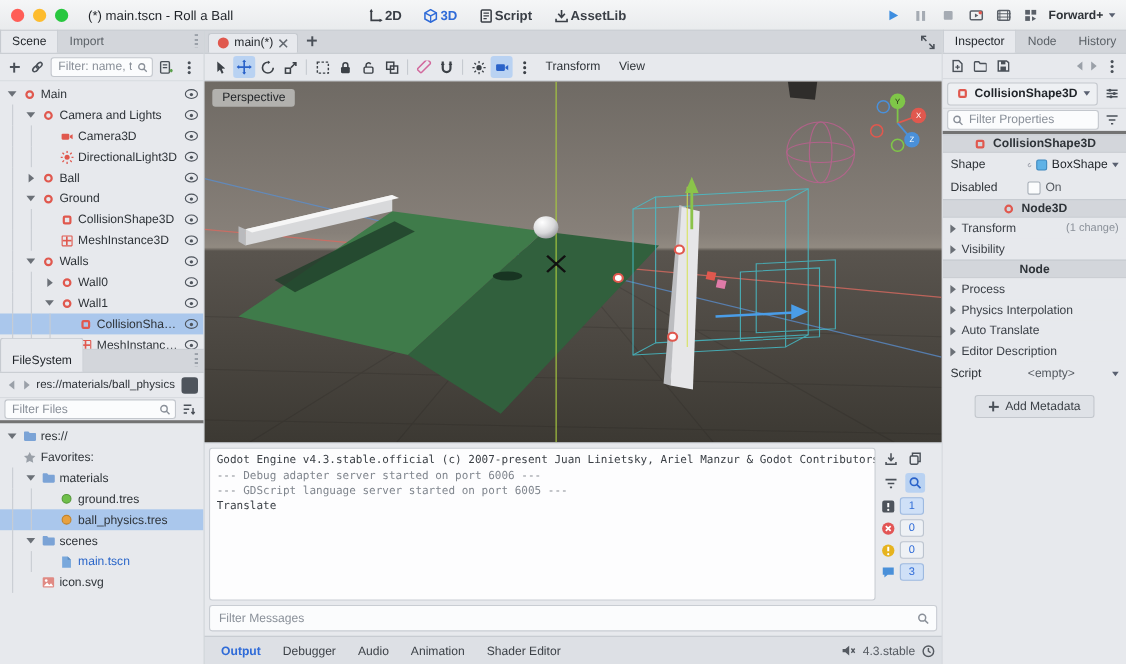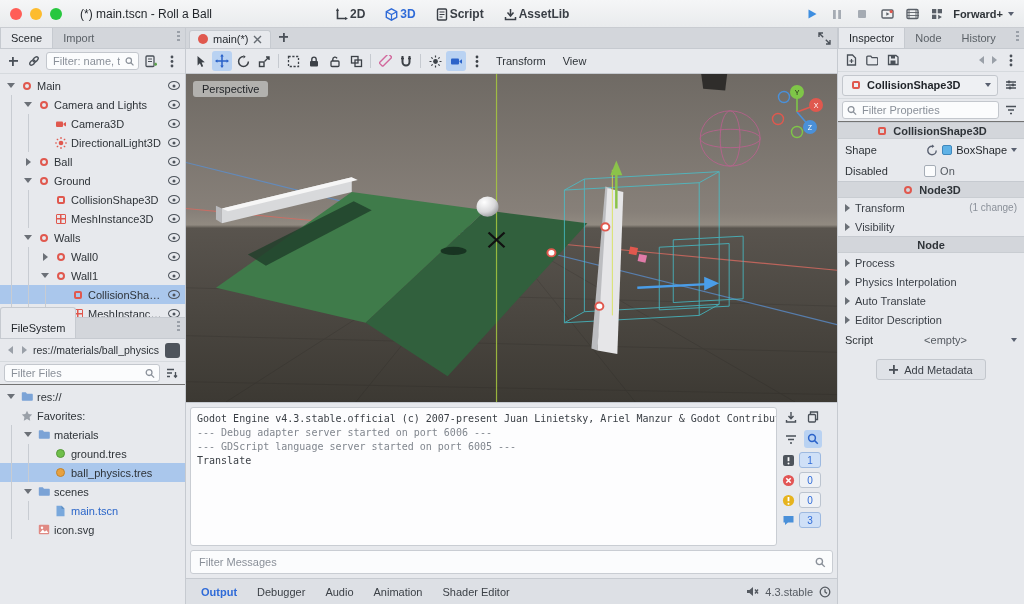--- a/index.html
+++ b/index.html
@@ -29,21 +29,21 @@
     border-top:5px solid #6b7077}
   .car-r{width:0;height:0;border-top:4px solid transparent;border-bottom:4px solid transparent;
     border-left:5px solid #6b7077}
   .dots{width:3px;height:12px;margin:0 5px 5px auto;flex:none;
     background:repeating-linear-gradient(#9aa0a8 0 2px,transparent 2px 4px)}
 
   
   .main{display:flex;height:576px}
   .left-col{width:186px;flex:none;display:flex;flex-direction:column;border-right:1px solid #c6cad0}
   .center-col{flex:1;min-width:0;display:flex;flex-direction:column;border-right:1px solid #c6cad0}
-  .right-col{width:186px;flex:none;display:flex;flex-direction:column;background:#e3e5e9}
+  .right-col{width:167px;flex:none;display:flex;flex-direction:column;background:#e3e5e9}
 
   
   .tabstrip{height:21px;background:#d3d6db;display:flex;align-items:flex-end;border-bottom:1px solid #c6cad0}
   .tab{padding:14px 10px 4px;font-size:11px;color:#5b6167}
   .tab.active{background:#e7e9ed;color:#1f2328;border:1px solid #c6cad0;border-bottom:none;
     border-radius:3px 3px 0 0}
   .dock-toolbar{height:25px;display:flex;align-items:center;gap:3px;padding:0 4px;
     background:#e7e9ed;border-bottom:1px solid #d6dade}
   .tbtn{width:18px;height:18px;border-radius:3px;display:flex;align-items:center;justify-content:center;flex:none}
   .i-plus{width:9px;height:9px;background:linear-gradient(#4a5058,#4a5058),linear-gradient(#4a5058,#4a5058);
@@ -74,21 +74,21 @@
   .dot-green{width:9px;height:9px;border-radius:50%;background:#6fbf4a;border:1px solid #55993a}
   .bluebox{width:10px;height:10px;border-radius:2px;background:#5fb2e6;border:1px solid #3f88bd;flex:none}
   .darksq{width:15px;height:15px;border-radius:3px;background:#4e545c;flex:none}
   .cb{width:12px;height:12px;background:#fbfcfd;border:1px solid #a6adb6;border-radius:2px;flex:none}
 
   
   .pathbar{height:23px;display:flex;align-items:center;gap:4px;padding:0 5px;background:#e7e9ed;
     border-bottom:1px solid #d6dade}
   .path-text{flex:1;min-width:0;font-size:10.5px;color:#2e3338;white-space:nowrap;overflow:hidden}
   .filterbar{height:23px;display:flex;align-items:center;gap:3px;padding:0 4px;background:#e7e9ed;
-    border-bottom:1px solid #737373}
+    border-bottom:3px solid #737373}
 
   
   .scene-tabs{height:21px;background:#d3d6db;display:flex;align-items:flex-end;
     border-bottom:1px solid #c6cad0;padding-left:3px}
   .stab{display:flex;align-items:center;gap:5px;background:#e7e9ed;border:1px solid #c6cad0;
     border-bottom:none;border-radius:3px 3px 0 0;padding:2px 8px 3px;color:#1f2328}
   .godot-dot{width:10px;height:10px;border-radius:50%;background:#e0584e;flex:none}
   .vp-toolbar{height:25px;display:flex;align-items:center;gap:1px;padding:0 5px;background:#e7e9ed;
     border-bottom:1px solid #c6cad0}
   .vbtn{width:20px;height:20px;border-radius:3px;display:flex;align-items:center;justify-content:center;flex:none}

